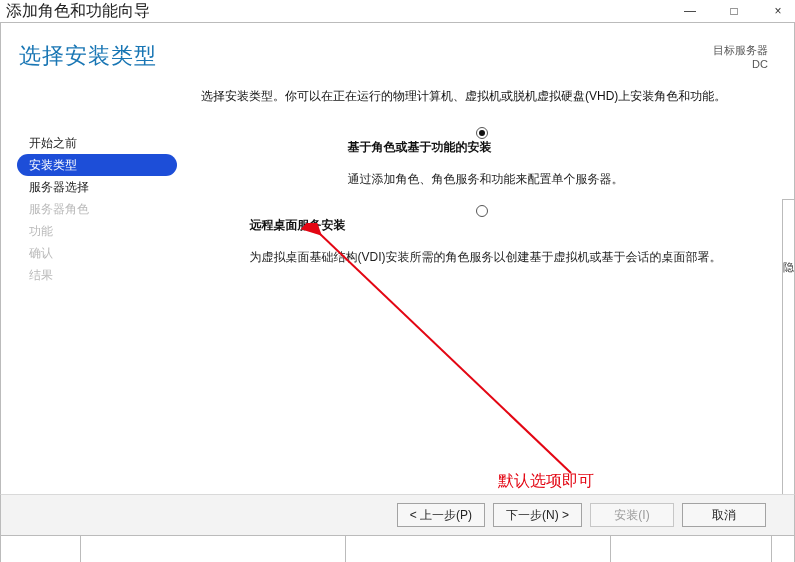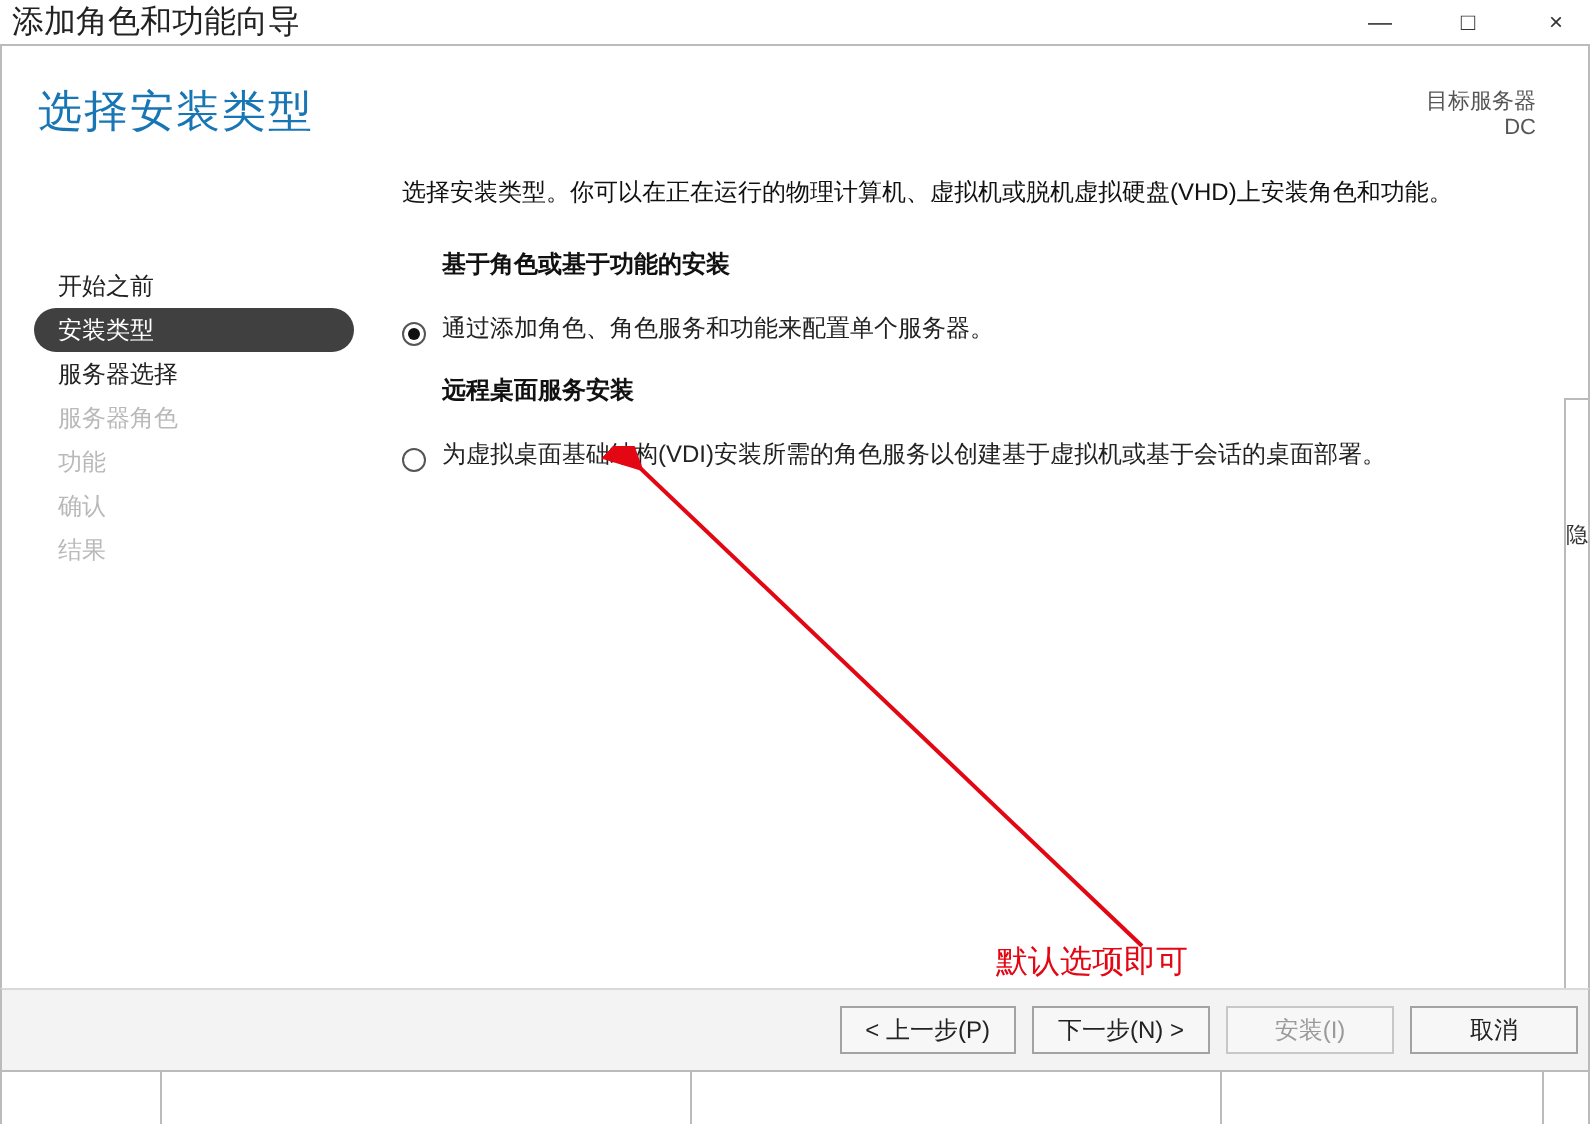--- a/index.html
+++ b/index.html
@@ -15,39 +15,39 @@
   .dialog { flex: 1; border: 1px solid #bbb; border-bottom: none; display: flex; flex-direction: column; position: relative; }
 
   .header-row { display: flex; align-items: center; padding: 18px 26px 10px 18px; gap: 44px; }
   .page-title { color: #1976b4; font-size: 22px; font-weight: 400; letter-spacing: 1px; }
   .target { margin-left: auto; text-align: right; font-size: 11px; color: #555; }
 
   .body-row { flex: 1; display: flex; padding: 6px 16px 0 16px; position: relative; }
 
   .sidebar { width: 160px; flex-shrink: 0; margin-top: 45px; }
   .sidebar .item { height: 22px; line-height: 22px; padding-left: 12px; font-size: 12px; color: #222; }
-  .sidebar .item.active { background: #404040; color: #fff; border-radius: 11px; }
+  .sidebar .item.active { background: #1d4ed8; color: #fff; border-radius: 11px; }
   .sidebar .item.disabled { color: #b9b9b9; }
 
   .main { flex: 1; padding: 0 8px 0 24px; font-size: 12px; color: #111; position: relative; }
   .intro { margin-bottom: 18px; line-height: 1.6; }
-  .option { display: flex; align-items: flex-end; margin-bottom: 14px; }
+  .option { display: flex; align-items: center; margin-bottom: 14px; flex-direction: column; }
   .radio { width: 12px; height: 12px; border: 1px solid #555; border-radius: 50%; margin-top: 3px; margin-right: 8px; display: flex; align-items: center; justify-content: center; background: #fff; }
   .radio.checked::after { content: ""; width: 6px; height: 6px; background: #111; border-radius: 50%; }
   .opt-body { flex: 1; }
   .opt-title { font-weight: 700; font-size: 12px; }
   .opt-desc { font-size: 12px; color: #222; margin-top: 14px; line-height: 1.5; }
 
   .annotation-arrow { position: absolute; left: 300px; top: 142px; width: 300px; height: 260px; pointer-events: none; }
   .annotation-text { position: absolute; left: 497px; top: 390px; color: #e30613; font-size: 16px; }
 
   .right-gutter { position: absolute; right: 0; top: 176px; bottom: 0; width: 12px; border-top: 1px solid #bbb; border-left: 1px solid #bbb; background: #fff; }
   .right-gutter .gchar { font-size: 11px; color: #333; text-align: center; margin-top: 60px; }
 
-  .footer { height: 42px; border: 1px solid #bbb; border-top: 1px solid #d9d9d9; display: flex; align-items: center; justify-content: flex-end; padding-right: 5px; gap: 8px; background: #f3f3f3; }
+  .footer { height: 42px; border: 1px solid #bbb; border-top: 1px solid #d9d9d9; display: flex; align-items: center; justify-content: flex-end; padding-right: 28px; gap: 8px; background: #f3f3f3; }
   .btn { height: 24px; min-width: 84px; padding: 0 12px; font-size: 12px; background: #f7f7f7; border: 1px solid #a3a3a3; color: #222; display: flex; align-items: center; justify-content: center; }
   .btn.disabled { color: #9a9a9a; border-color: #c7c7c7; }
 
   .bottom-lines { height: 26px; position: relative; }
   .bottom-lines span { position: absolute; top: 0; bottom: 0; width: 1px; background: #bbb; }
 </style>
 </head>
 <body>
 
 <div class="window">

